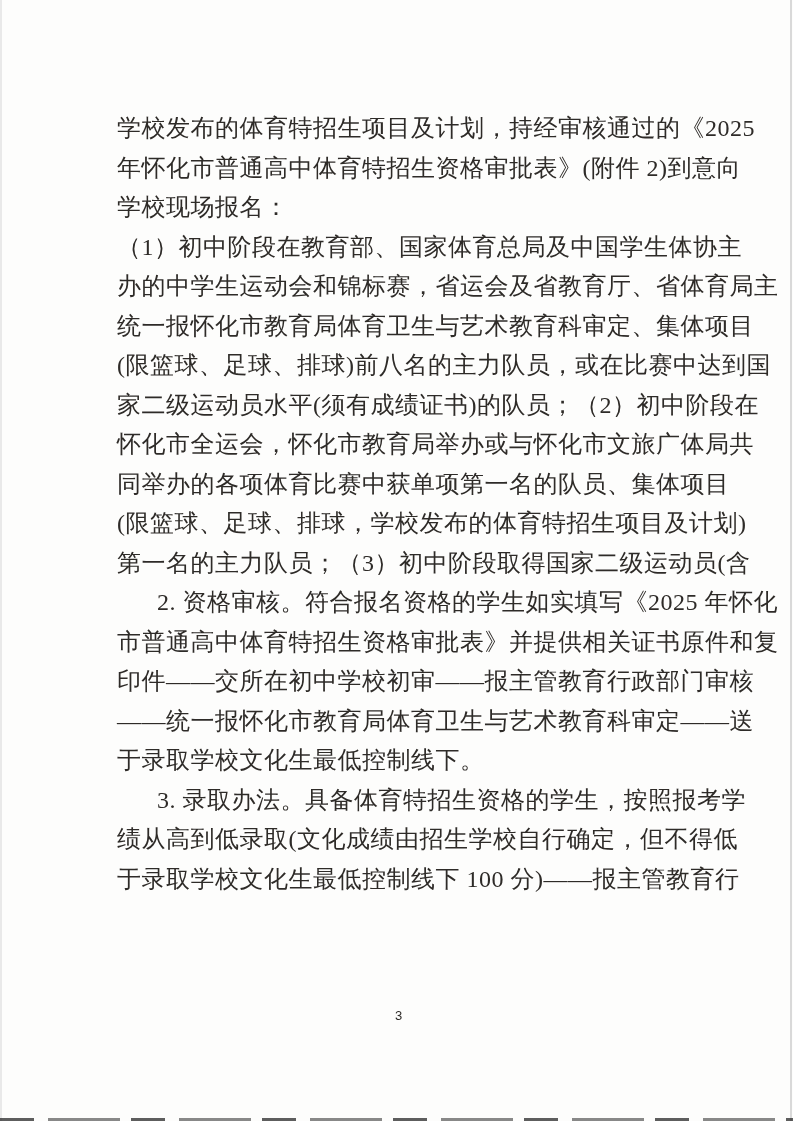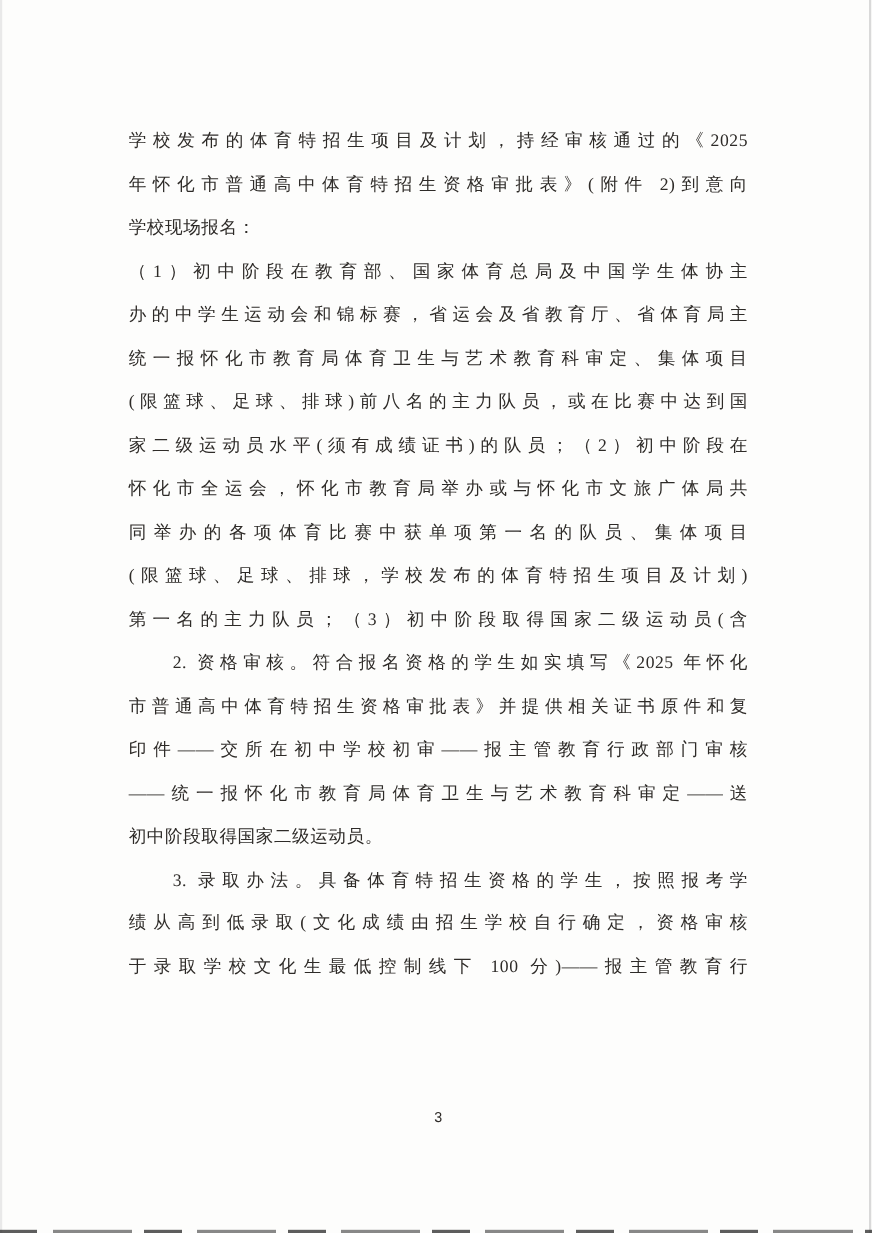--- a/index.html
+++ b/index.html
@@ -38,21 +38,21 @@
   .content {
     position: absolute;
     left: 117px;
     top: 109px;
     width: 563px;
   }
   .para { margin: 0; padding: 0; }
   .line {
     height: 39.5px;
     line-height: 39.5px;
-    font-size: 16px;
+    font-size: 24px;
     letter-spacing: 0.5px;
     white-space: nowrap;
     text-align: justify;
     text-align-last: justify;
     text-justify: inter-character;
   }
   .line.last {
     text-align: left;
     text-align-last: left;
   }
@@ -91,23 +91,23 @@
         <div class="line">怀化市全运会，怀化市教育局举办或与怀化市文旅广体局共</div>
         <div class="line">同举办的各项体育比赛中获单项第一名的队员、集体项目</div>
         <div class="line">(限篮球、足球、排球，学校发布的体育特招生项目及计划)</div>
         <div class="line">第一名的主力队员；（3）初中阶段取得国家二级运动员(含</div>
       </div>
       <div class="para">
         <div class="line indent">2. 资格审核。符合报名资格的学生如实填写《2025 年怀化</div>
         <div class="line">市普通高中体育特招生资格审批表》并提供相关证书原件和复</div>
         <div class="line">印件——交所在初中学校初审——报主管教育行政部门审核</div>
         <div class="line">——统一报怀化市教育局体育卫生与艺术教育科审定——送</div>
-        <div class="line last">初中阶段取得国家二级运动员。</div>
+        <div class="line last">于录取学校文化生最低控制线下。</div>
       </div>
       <div class="para">
         <div class="line indent">3. 录取办法。具备体育特招生资格的学生，按照报考学</div>
-        <div class="line">绩从高到低录取(文化成绩由招生学校自行确定，资格审核</div>
+        <div class="line">绩从高到低录取(文化成绩由招生学校自行确定，但不得低</div>
         <div class="line">于录取学校文化生最低控制线下 100 分)——报主管教育行</div>
       </div>
     </div>
 
   <div class="page-number">3</div>
 </div>
 
 </body></html>

